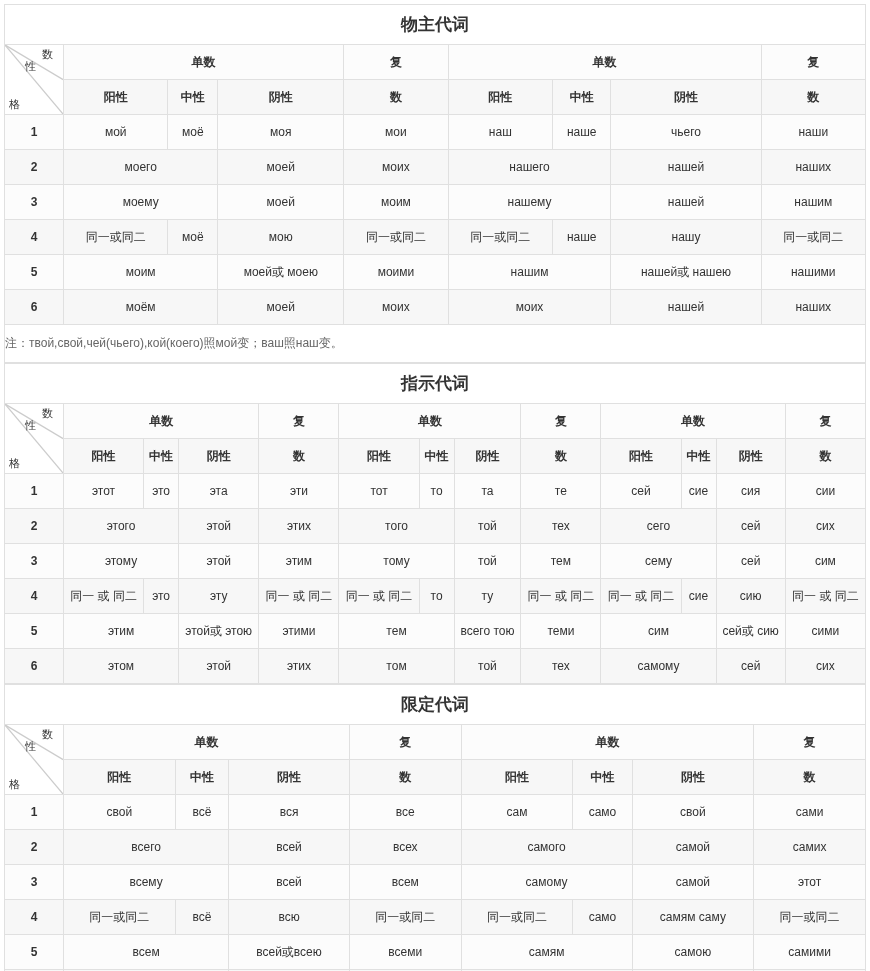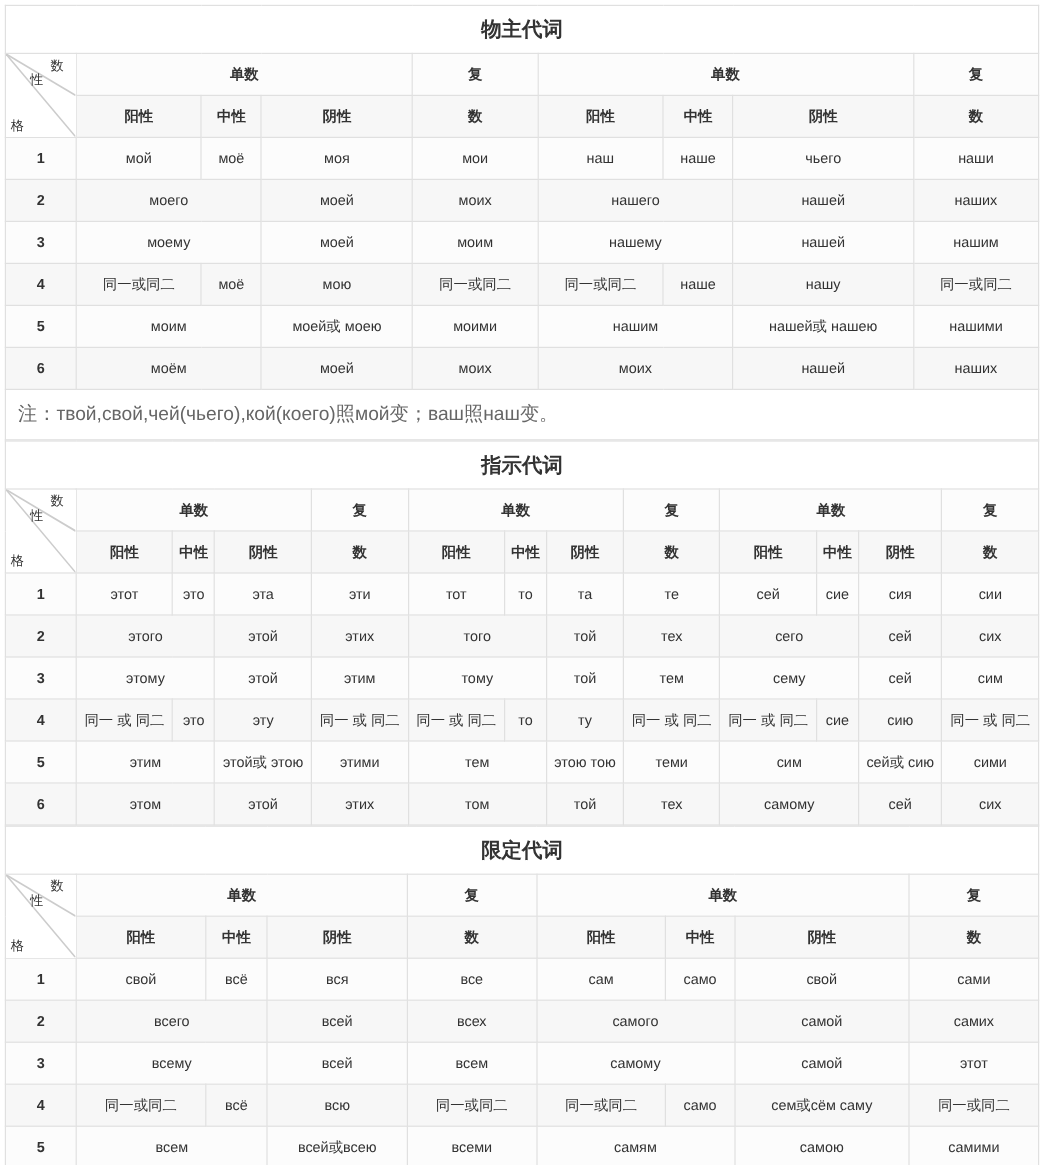--- a/index.html
+++ b/index.html
@@ -28,23 +28,23 @@
     background: #fff;
   }
   .title-row th {
     font-size: 17px;
     padding: 8px 4px;
   }
   .g1 { background: #fcfcfc; }
   .g2 { background: #f7f7f7; }
   .idx { font-weight: bold; }
   .note {
-    font-size: 16px;
+    font-size: 12px;
     color: #666;
-    padding: 10px 10px;
+    padding: 10px 0;
     border: 1px solid #e0e0e0;
     border-top: none;
     margin-bottom: 0;
   }
   
   .diag {
     position: relative;
     padding: 0;
     width: 58px;
     height: 44px;
@@ -256,21 +256,21 @@
         <td class="g2">сию</td>
         <td class="g2">同一 或 同二</td>
   </tr>
 
   <tr>
     <td class="idx g1">5</td>
     <td class="g1" colspan="2">этим</td>
         <td class="g1">этой或 этою</td>
         <td class="g1">этими</td>
     <td class="g1" colspan="2">тем</td>
-        <td class="g1">этою тою</td>
+        <td class="g1">всего тою</td>
         <td class="g1">теми</td>
     <td class="g1" colspan="2">сим</td>
         <td class="g1">сей或 сию</td>
         <td class="g1">сими</td>
   </tr>
 
   <tr>
     <td class="idx g2">6</td>
     <td class="g2" colspan="2">этом</td>
         <td class="g2">этой</td>
@@ -349,21 +349,21 @@
   </tr>
 
   <tr>
     <td class="idx g2">4</td>
     <td class="g2">同一或同二</td>
         <td class="g2">всё</td>
         <td class="g2">всю</td>
         <td class="g2">同一或同二</td>
     <td class="g2">同一或同二</td>
         <td class="g2">само</td>
-        <td class="g2">сем或сём саму</td>
+        <td class="g2">самям саму</td>
         <td class="g2">同一或同二</td>
   </tr>
 
   <tr>
     <td class="idx g1">5</td>
     <td class="g1" colspan="2">всем</td>
         <td class="g1">всей或всею</td>
         <td class="g1">всеми</td>
     <td class="g1" colspan="2">самям</td>
         <td class="g1">самою</td>

